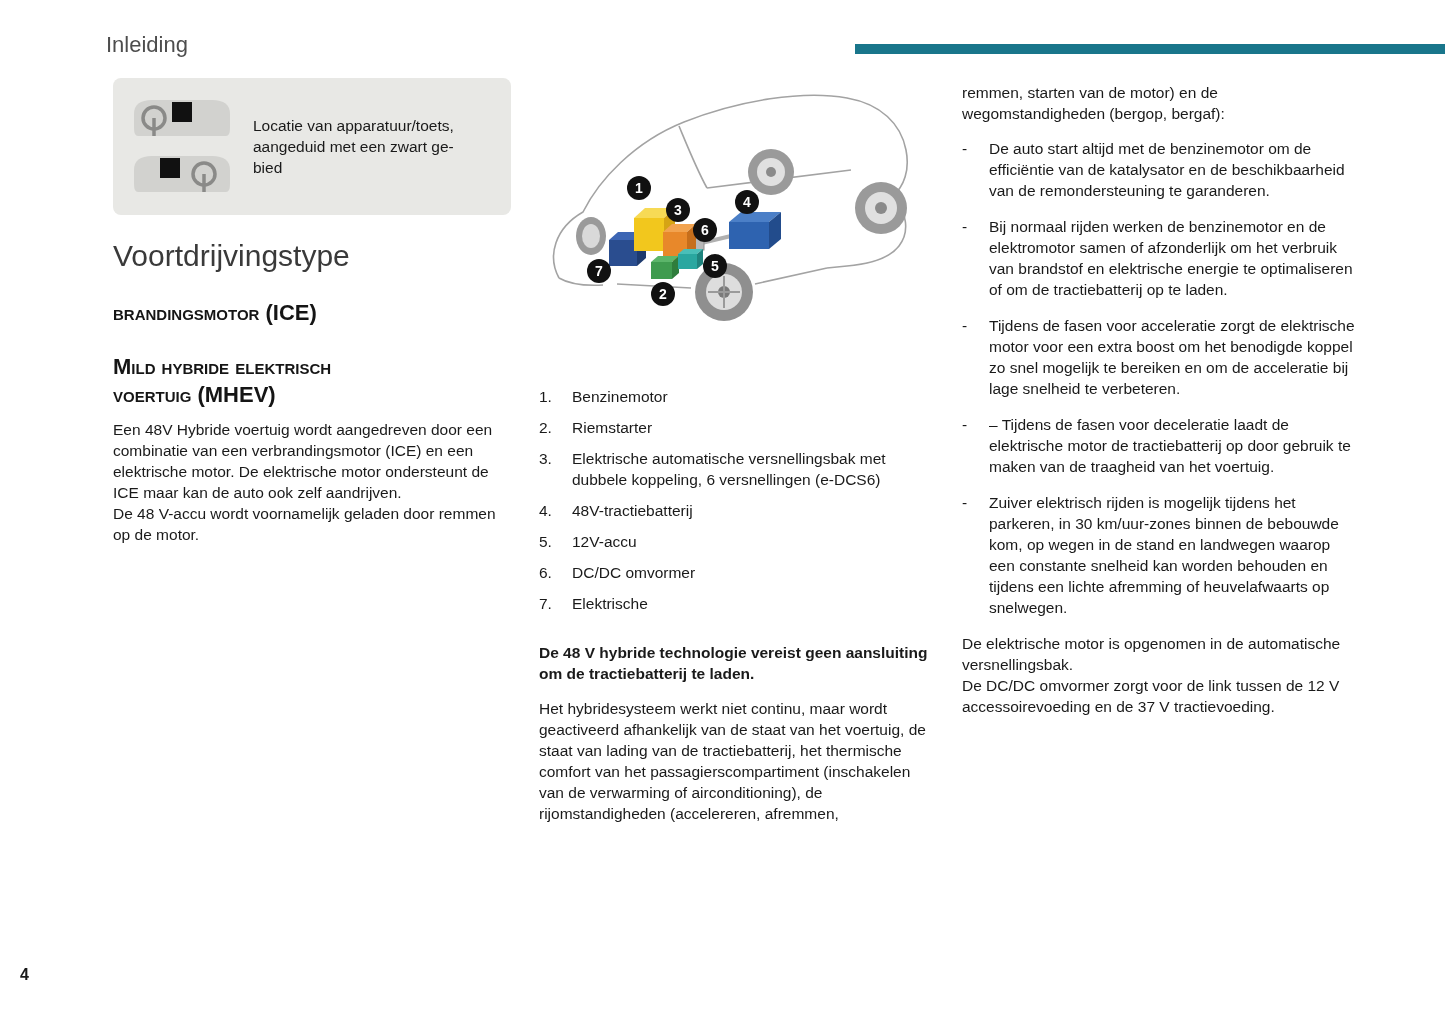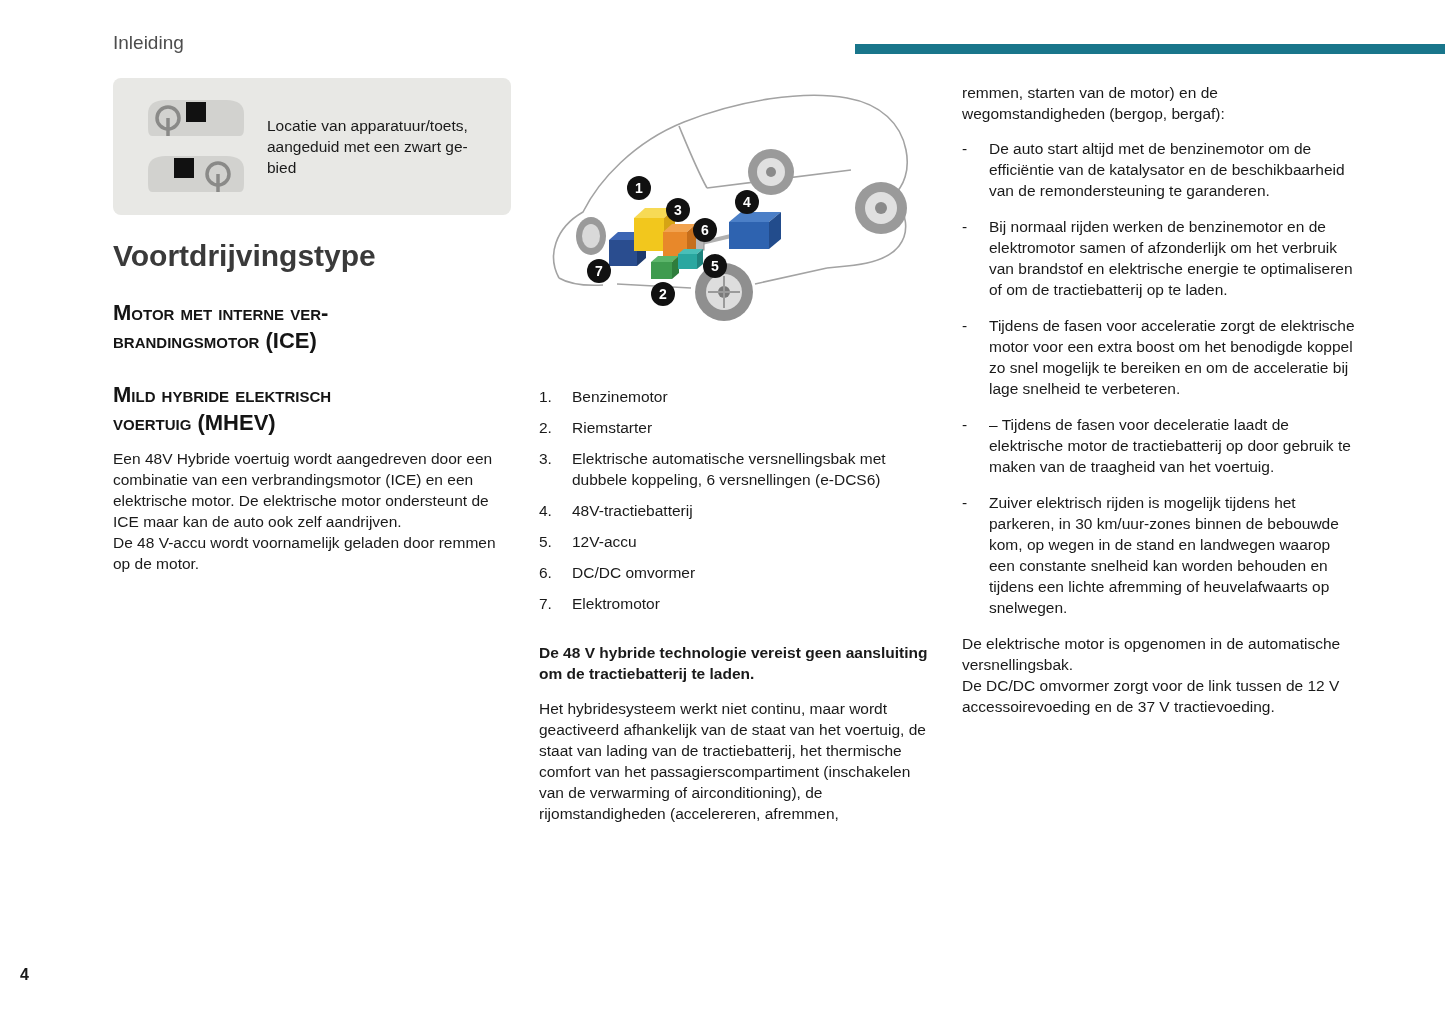--- a/index.html
+++ b/index.html
@@ -2,43 +2,43 @@
 <html><head>
 <meta charset="utf-8">
 <style>
   * { margin:0; padding:0; box-sizing:border-box; }
   html,body { background:#ffffff; }
   body {
     width:1445px; height:1018px; position:relative; overflow:hidden;
     font-family:"Liberation Sans", sans-serif; color:#1a1a1a;
   }
   .page-header {
-    position:absolute; left:113px; top:32px;
-    font-size:19px; color:#4d4d4d;
+    position:absolute; left:106px; top:32px;
+    font-size:22px; color:#4d4d4d;
   }
   .accent-bar {
     position:absolute; left:855px; top:44px; width:590px; height:10px;
     background:#19768b;
   }
   .col { position:absolute; }
   .col1 { left:113px; top:78px; width:398px; }
   .col2 { left:539px; top:70px; width:392px; }
   .col3 { left:962px; top:82px; width:395px; }
 
   
   .info-box {
     background:#e8e8e5; border-radius:8px; height:137px;
-    display:flex; align-items:center; gap:16px; padding:12px 28px;
+    display:flex; align-items:center; gap:16px; padding:12px 14px;
   }
   .info-icons { width:110px; flex:none; display:flex; flex-direction:column; gap:10px; align-items:center; }
   .info-text { font-size:15.5px; line-height:21px; }
 
   
   h1.doc-title {
-    margin-top:24px; font-size:30px; font-weight:700; color:#3a3a3a;
+    margin-top:24px; font-size:30px; font-weight:400; color:#3a3a3a;
   }
   h2.section-heading {
     margin:26px 0 10px 0; font-size:22px; font-weight:bold; color:#151515;
     font-variant:small-caps; line-height:1.28;
   }
   p.body, .body-line { font-size:15.5px; line-height:21px; }
   p.body { margin-bottom:4px; }
 
   
   .diagram-wrap { width:392px; height:302px; position:relative; }
@@ -88,21 +88,20 @@
     <div class="info-text">
       <div class="body-line">Locatie van apparatuur/toets,</div>
       <div class="body-line">aangeduid met een zwart ge-</div>
       <div class="body-line">bied</div>
     </div>
   </div>
 
   <h1 class="doc-title">Voortdrijvingstype</h1>
 
   <h2 class="section-heading">
-    <span style="display:block">Motor met interne ver-</span>
     <span style="display:block">brandingsmotor (ICE)</span>
   </h2>
 
   <h2 class="section-heading">
     <span style="display:block">Mild hybride elektrisch</span>
     <span style="display:block">voertuig (MHEV)</span>
   </h2>
   <p class="body" style="margin-bottom:0">Een 48V Hybride voertuig wordt aangedreven door een combinatie van een verbrandingsmotor (ICE) en een elektrische motor. De elektrische motor ondersteunt de ICE maar kan de auto ook zelf aandrijven.</p>
   <p class="body">De 48 V-accu wordt voornamelijk geladen door remmen op de motor.</p>
 </div>
@@ -237,21 +236,21 @@
     <div class="num-item">
       <span class="num">5.</span>
       <span class="txt">12V-accu</span>
     </div>
     <div class="num-item">
       <span class="num">6.</span>
       <span class="txt">DC/DC omvormer</span>
     </div>
     <div class="num-item">
       <span class="num">7.</span>
-      <span class="txt">Elektromotor</span>
+      <span class="txt">Elektrische</span>
     </div>
   </div>
 
   <p class="bold-note">De 48 V hybride technologie vereist geen aansluiting om de tractiebatterij te laden.</p>
   <p class="body col2-paragraph">Het hybridesysteem werkt niet continu, maar wordt geactiveerd afhankelijk van de staat van het voertuig, de staat van lading van de tractiebatterij, het thermische comfort van het passagierscompartiment (inschakelen van de verwarming of airconditioning), de rijomstandigheden (accelereren, afremmen,</p>
 </div>
 
 <div class="col col3">
   <p class="body" style="margin-bottom:14px">remmen, starten van de motor) en de wegomstandigheden (bergop, bergaf):</p>
 

